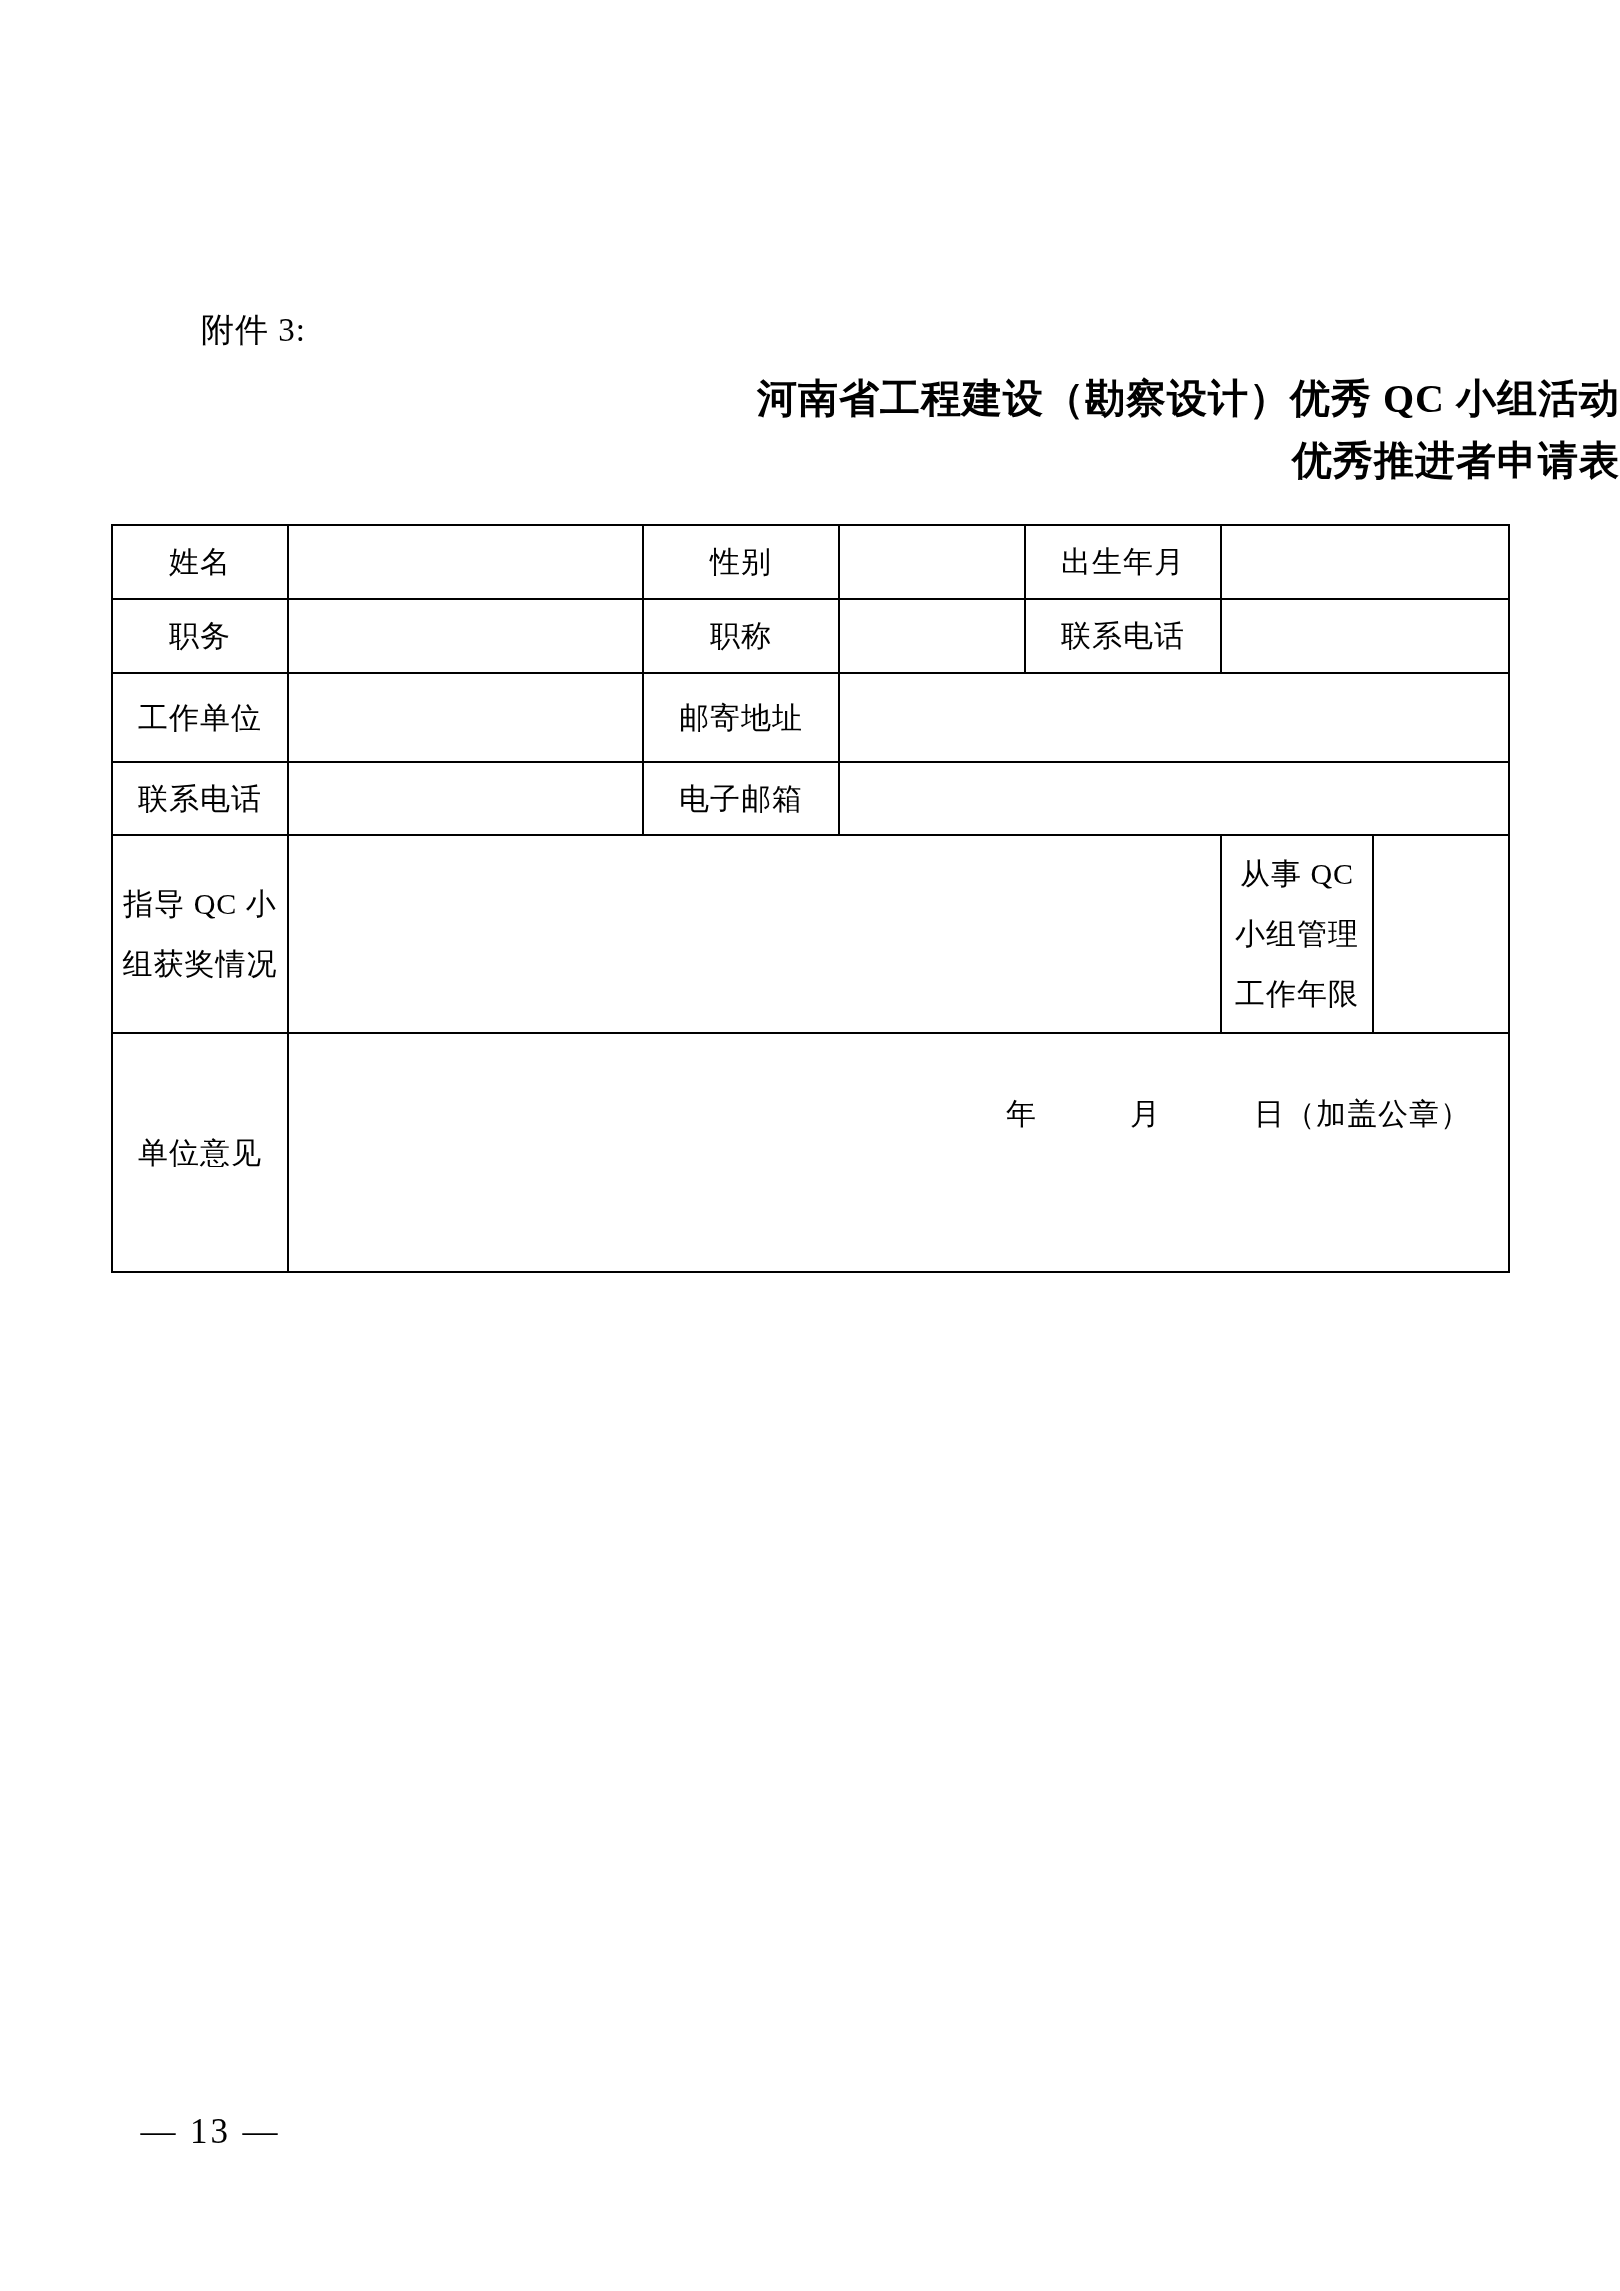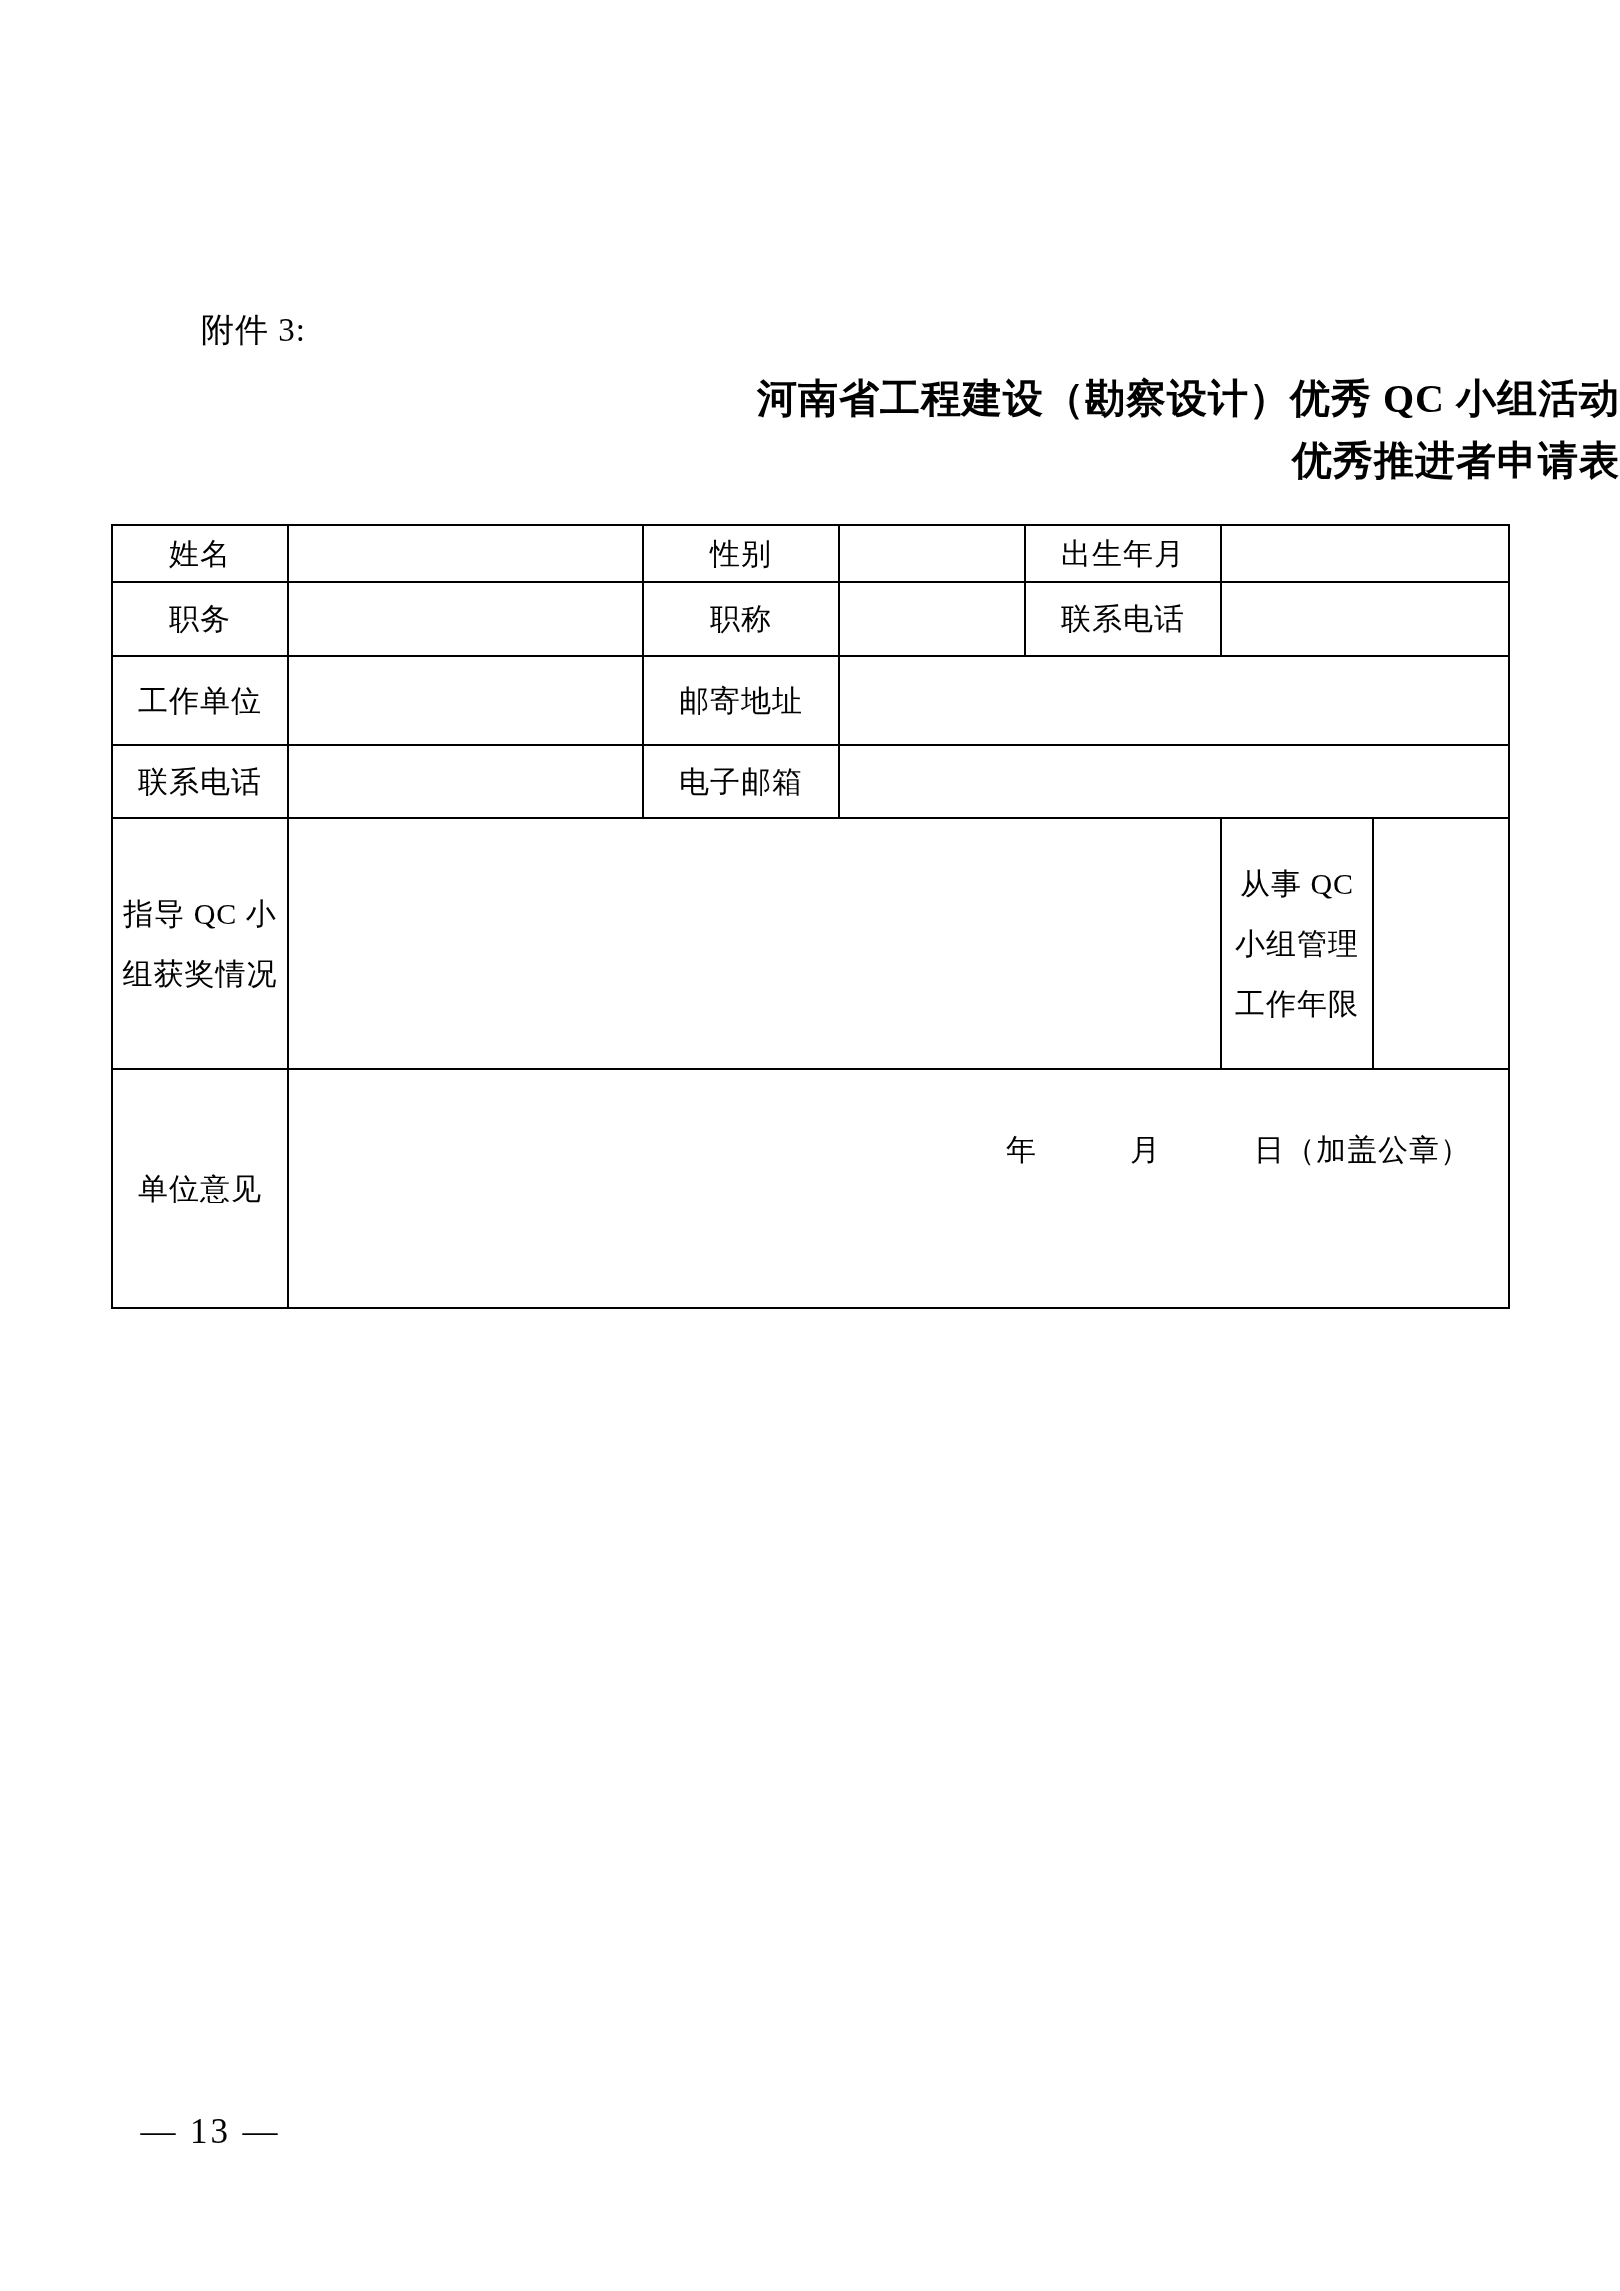--- a/index.html
+++ b/index.html
@@ -60,25 +60,25 @@
     padding: 0;
     font-family: "Liberation Serif", "DejaVu Serif", serif;
     letter-spacing: 1px;
   }
   td.label {
     line-height: 1.45;
   }
   td.tall-label {
     line-height: 2.0;
   }
-  .r1 { height: 57px; }
+  .r1 { height: 74px; }
   .r2 { height: 74px; margin-top: 36px; }
   .r3 { height: 89px; }
   .r4 { height: 73px; }
-  .r5 { height: 251px; }
+  .r5 { height: 198px; }
   .r6 { height: 233px; }
   .r7 { height: 259px; }
   .r8 { height: 239px; }
   td.blank { }
   .sign-line {
     position: relative;
     height: 100%;
   }
   .sign-text {
     position: absolute;

